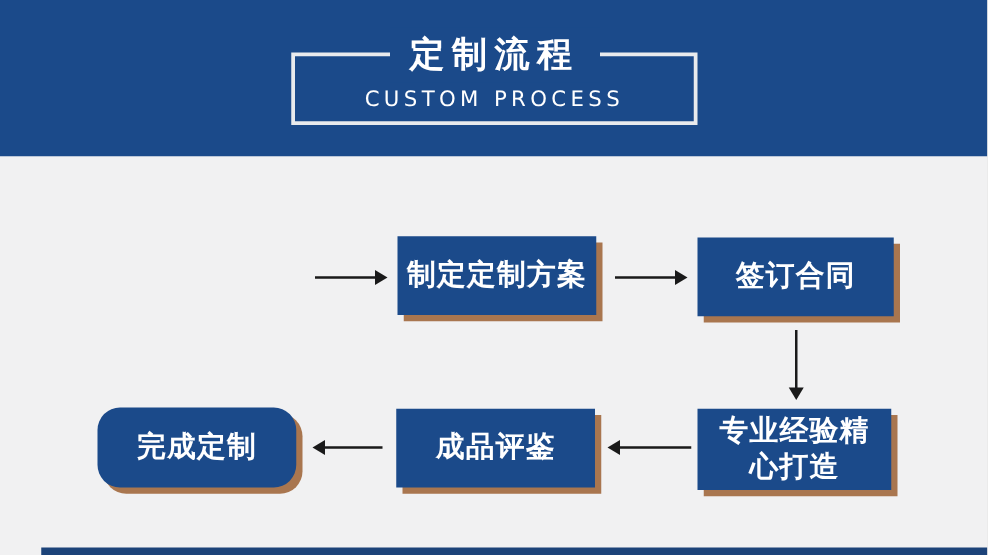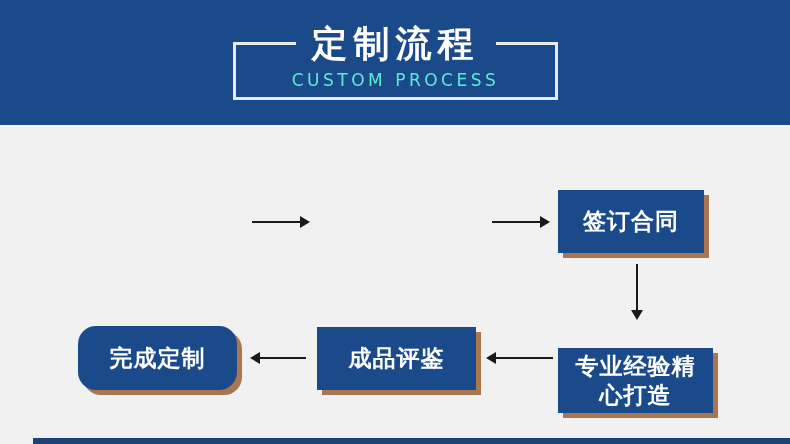--- a/index.html
+++ b/index.html
@@ -33,30 +33,30 @@
     left: 0; right: 0;
     top: -23px;
     text-align: center;
     line-height: 44px;
   }
   .title-row .title {
     display: inline-block;
     background: #1b4a8a;
     padding: 0 16px;
     color: #ffffff;
-    font-size: 36px;
+    font-size: 28px;
     font-weight: bold;
     letter-spacing: 6px;
   }
   .subtitle {
     position: absolute;
     left: 0; right: 0;
     top: 25px;
     text-align: center;
-    color: #5eead4;
+    color: #ffffff;
     font-size: 17px;
     letter-spacing: 3.5px;
     font-weight: 500;
   }
 
   
   .flow-box {
     position: absolute;
     background: #1b4a8a;
     box-shadow: 5px 5px 0 0 #a9764f;
@@ -66,22 +66,22 @@
     display: flex;
     align-items: center;
     justify-content: center;
     text-align: center;
     line-height: 1.25;
     letter-spacing: 1px;
     padding: 0 6px;
   }
   .box-1 { left: 78px;  top: 189px; width: 157px; height: 63px; }
   .box-2 { left: 318px; top: 189px; width: 159px; height: 63px; }
-  .box-3 { left: 558px; top: 190px; width: 146px; height: 63px; }
-  .box-4 { left: 558px; top: 327px; width: 155px; height: 65px; margin-top: 21px; }
+  .box-3 { left: 558px; top: 190px; width: 157px; height: 63px; }
+  .box-4 { left: 558px; top: 327px; width: 155px; height: 65px; }
   .box-5 { left: 317px; top: 327px; width: 159px; height: 63px; }
   .box-6 { left: 78px;  top: 326px; width: 159px; height: 64px; border-radius: 18px; }
 
   
   .h-arrow {
     position: absolute;
     height: 2px;
     background: #1a1a1a;
   }
   .h-arrow.point-right::after {
@@ -140,20 +140,21 @@
       <div class="title-row">
         <span class="title">定制流程</span>
       </div>
       <div class="subtitle">CUSTOM PROCESS</div>
     </div>
   </div>
 
 
   <div class="h-arrow point-right arrow-1"></div>
 
+  <div class="flow-box box-2">制定定制方案</div>
 
   <div class="h-arrow point-right arrow-2"></div>
 
   <div class="flow-box box-3">签订合同</div>
 
   <div class="v-arrow point-down arrow-3"></div>
 
   <div class="flow-box box-4">专业经验精心打造</div>
 
   <div class="h-arrow point-left arrow-4"></div>

